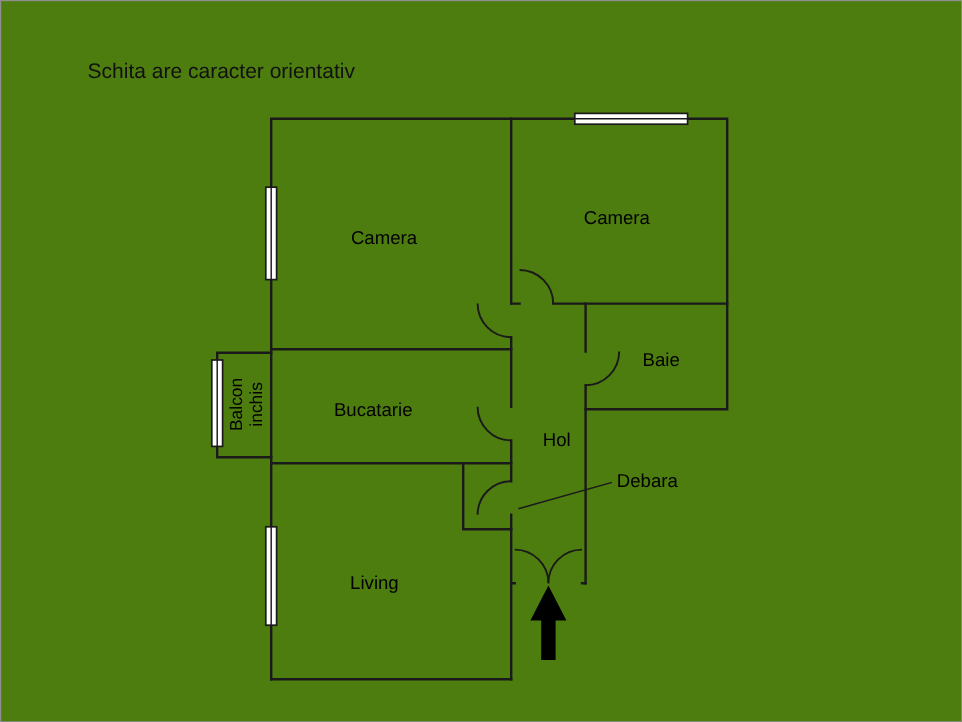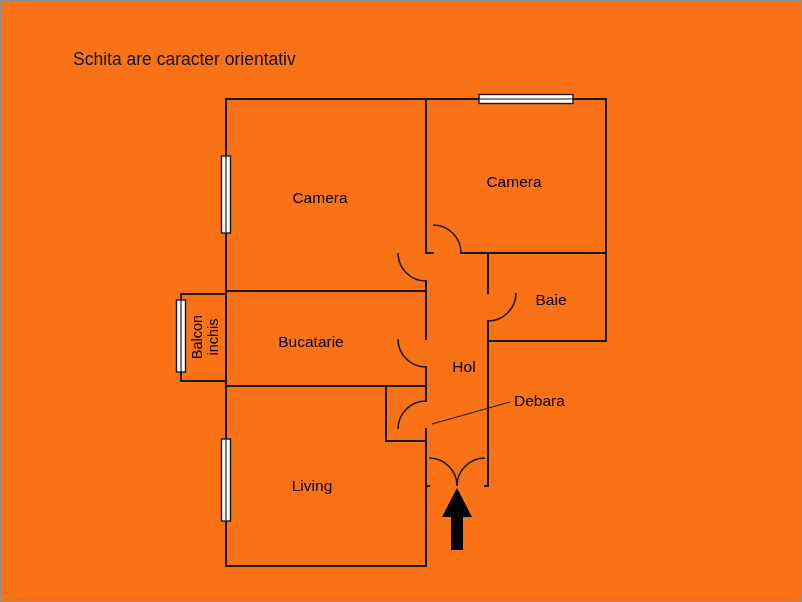--- a/index.html
+++ b/index.html
@@ -1,20 +1,20 @@
 <!DOCTYPE html>
 <html><head>
 <meta charset="utf-8">
 <style>
   html,body{margin:0;padding:0;background:#ffffff;}
   .canvas{
     position:relative;
     width:800px;height:600px;
     border:1px solid #8f8f8f;
-    background:#f97316;
+    background:#4d7c0f;
     overflow:hidden;
     font-family:"Liberation Sans", sans-serif;
   }
   svg{position:absolute;left:0;top:0;}
   .walls{fill:none;stroke:#1a1a1a;stroke-width:2;stroke-linecap:square;}
   .door-arc{fill:none;stroke:#1a1a1a;stroke-width:1.6;}
   .window-rect{fill:#ffffff;stroke:#1a1a1a;stroke-width:1.4;}
   .window-mid{fill:none;stroke:#1a1a1a;stroke-width:1.2;}
   .leader{stroke:#1a1a1a;stroke-width:1.2;}
   .room-label{font-family:"Liberation Sans", sans-serif;font-size:15.5px;fill:#000;}

